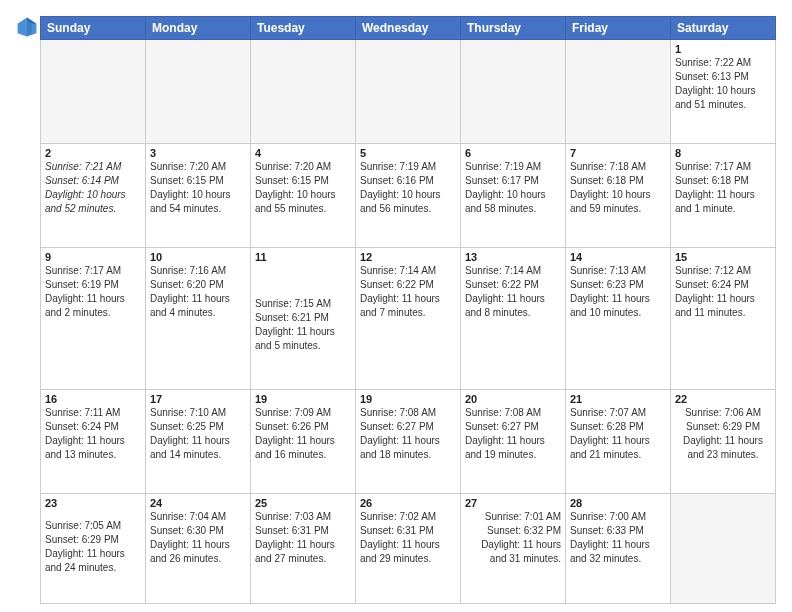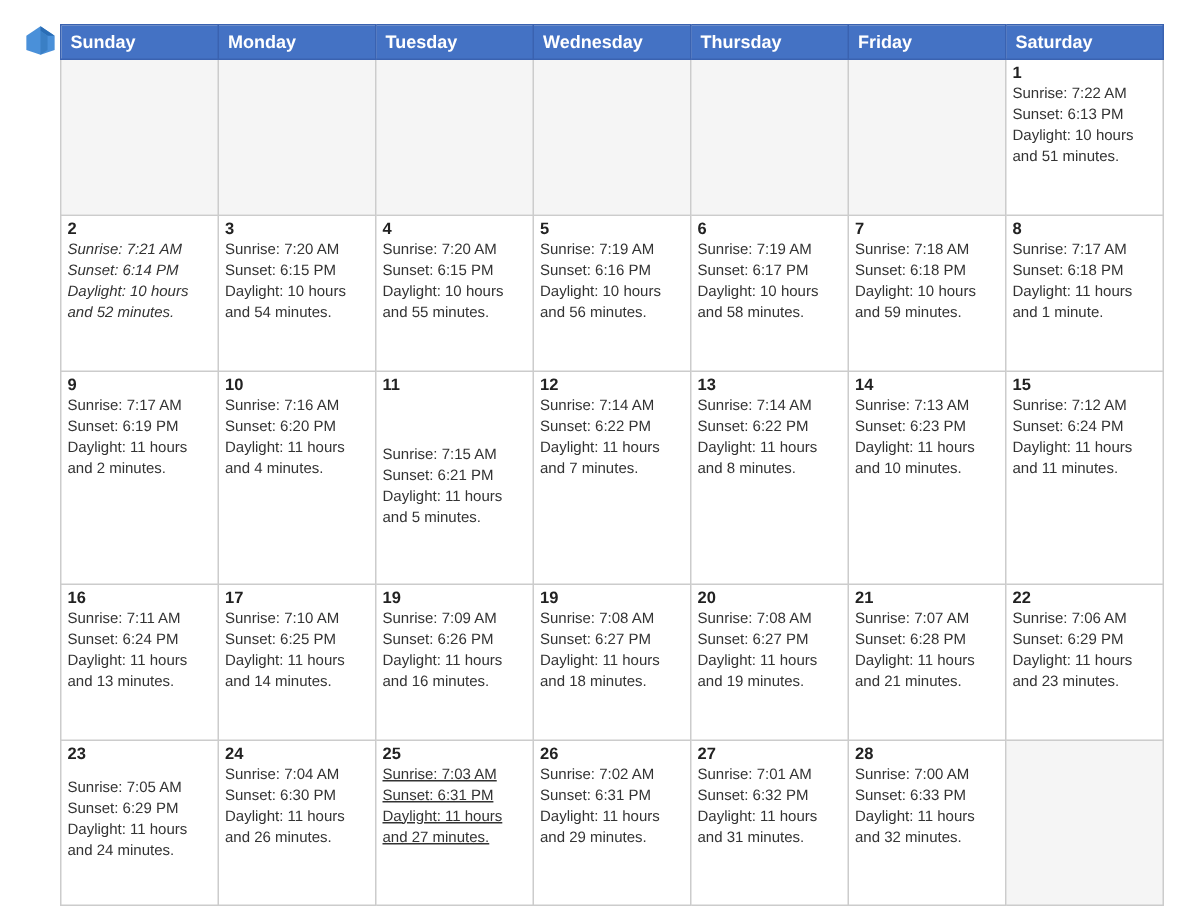--- a/index.html
+++ b/index.html
@@ -285,21 +285,21 @@
           </td>
           <td>
             <span class="day-num">21</span>
             <div class="day-info" style="white-space: pre-line;">Sunrise: 7:07 AM
 Sunset: 6:28 PM
 Daylight: 11 hours
 and 21 minutes.</div>
           </td>
           <td>
             <span class="day-num">22</span>
-            <div class="day-info" style="white-space: pre-line;">Sunrise: 7:06 AM
+            <div class="day-info" style="white-space: pre-line; text-align: center;">Sunrise: 7:06 AM
 Sunset: 6:29 PM
 Daylight: 11 hours
 and 23 minutes.</div>
           </td>
         </tr>
         <tr>
           <td>
             <span class="day-num">23</span>
             <div class="day-info" style="white-space: pre-line; margin-top: 10px;">Sunrise: 7:05 AM
 Sunset: 6:29 PM
@@ -308,35 +308,35 @@
           </td>
           <td>
             <span class="day-num">24</span>
             <div class="day-info" style="white-space: pre-line;">Sunrise: 7:04 AM
 Sunset: 6:30 PM
 Daylight: 11 hours
 and 26 minutes.</div>
           </td>
           <td>
             <span class="day-num">25</span>
-            <div class="day-info" style="white-space: pre-line; text-decoration: underline;">Sunrise: 7:03 AM
+            <div class="day-info" style="white-space: pre-line;">Sunrise: 7:03 AM
 Sunset: 6:31 PM
 Daylight: 11 hours
 and 27 minutes.</div>
           </td>
           <td>
             <span class="day-num">26</span>
             <div class="day-info" style="white-space: pre-line;">Sunrise: 7:02 AM
 Sunset: 6:31 PM
 Daylight: 11 hours
 and 29 minutes.</div>
           </td>
           <td>
             <span class="day-num">27</span>
-            <div class="day-info" style="white-space: pre-line;">Sunrise: 7:01 AM
+            <div class="day-info" style="white-space: pre-line; text-align: right;">Sunrise: 7:01 AM
 Sunset: 6:32 PM
 Daylight: 11 hours
 and 31 minutes.</div>
           </td>
           <td>
             <span class="day-num">28</span>
             <div class="day-info" style="white-space: pre-line;">Sunrise: 7:00 AM
 Sunset: 6:33 PM
 Daylight: 11 hours
 and 32 minutes.</div>

